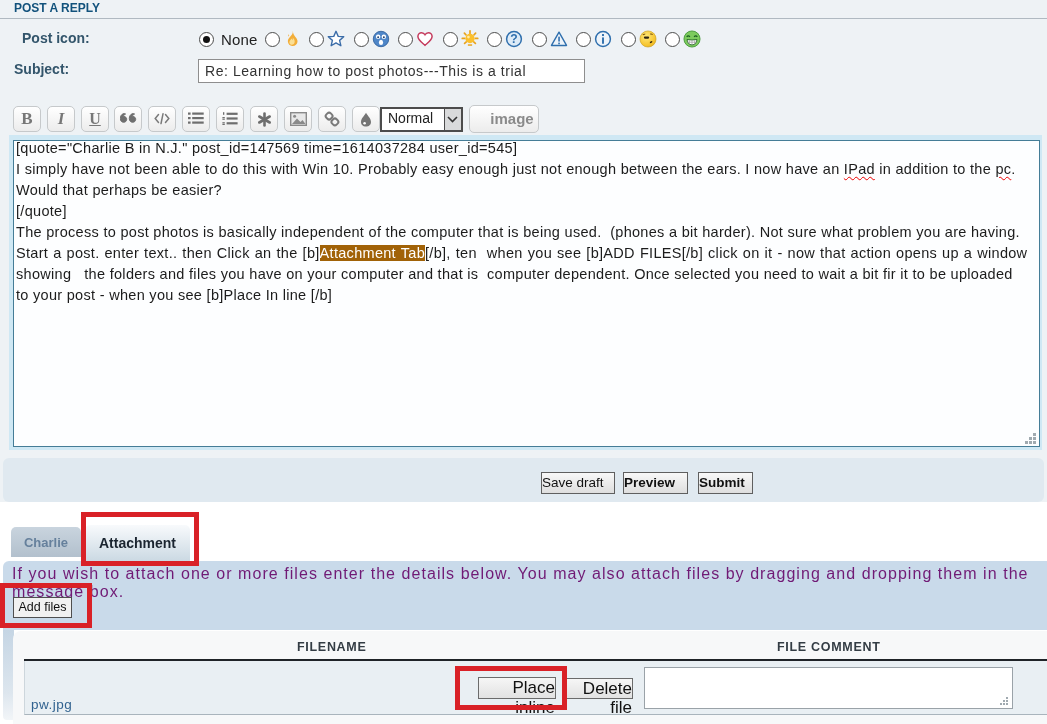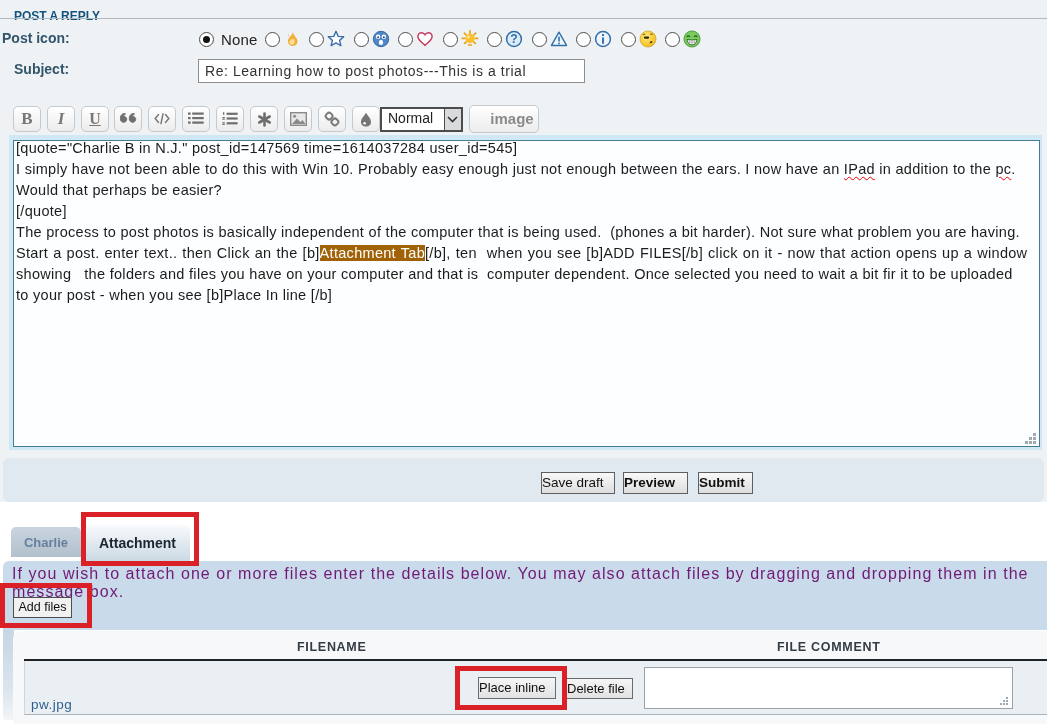--- a/index.html
+++ b/index.html
@@ -1,21 +1,21 @@
 <!DOCTYPE html>
 <html><head>
 <meta charset="utf-8">
 <style>
 html,body{margin:0;padding:0;}
 body{width:1047px;height:724px;position:relative;overflow:hidden;
   font-family:"Liberation Sans",sans-serif;background:#ffffff;}
 .abs{position:absolute;}
 
 #toppanel{left:0;top:0;width:1047px;height:502px;background:#eef2f5;}
-#hdr{left:14px;top:1px;font-size:12px;font-weight:bold;color:#12527c;margin-top:8px;}
+#hdr{left:14px;top:1px;font-size:12px;font-weight:bold;color:#12527c;}
 #hdrline{left:0px;top:18px;width:1047px;height:1px;background:#b0b9c1;}
 .lbl{font-size:14px;font-weight:bold;color:#33556b;}
 
 #iconrow{left:199px;top:30px;height:18px;display:flex;align-items:center;text-align:right;}
 .radio{width:13px;height:13px;border:1px solid #4d4d4d;border-radius:50%;background:#fff;display:inline-block;box-sizing:content-box;}
 .radio.sel{position:relative;}
 .radio.sel:after{content:"";position:absolute;left:3px;top:3px;width:7px;height:7px;border-radius:50%;background:#111;}
 .icn{width:18px;height:18px;display:inline-block;}
 
 #subjinp{left:198px;top:59px;width:379px;height:22px;background:#fff;border:1px solid #8e8e8e;
@@ -54,29 +54,29 @@
 #atttext{left:12px;top:565px;font-size:16px;color:#701a75;letter-spacing:1.05px;}
 #addfiles{left:13px;top:597px;width:59px;height:21px;background:#f1f1f1;border:1px solid #4f4f4f;
  font-size:12.5px;color:#111;text-align:center;line-height:19px;box-sizing:border-box;}
 
 #botwrap{left:13px;top:631px;width:1034px;height:93px;background:#f7f8f9;border-radius:8px 0 0 0;}
 #thead{left:24px;top:659px;width:1023px;height:2px;background:#1f2328;}
 .thtxt{position:absolute;top:640px;font-size:12.5px;font-weight:bold;color:#333c44;letter-spacing:0.7px;}
 #trow{left:24px;top:661px;width:1023px;height:54px;background:#e9eff3;border-bottom:1px solid #a9b4bc;border-left:1px solid #cdd6dc;box-sizing:border-box;}
 #pwjpg{left:31px;top:677px;font-size:13.5px;color:#31628f;letter-spacing:0.5px;margin-top:20px;}
 .rbtn{position:absolute;background:linear-gradient(#f6f6f6,#e2e2e2);border:1px solid #6b6b6b;
- font-size:13px;color:#111;text-align:left;box-sizing:border-box;}
+ font-size:17px;color:#111;text-align:right;box-sizing:border-box;}
 #cmt{left:644px;top:667px;width:369px;height:42px;background:#fff;border:1px solid #9aa2a8;box-sizing:border-box;}
 </style>
 </head>
 <body>
 <div class="abs" id="toppanel"></div>
 <div class="abs" id="hdr">POST A REPLY</div>
 <div class="abs" id="hdrline"></div>
-<div class="abs lbl" style="left:2px;top:30px;">Post icon:</div>
+<div class="abs lbl" style="left:22px;top:30px;">Post icon:</div>
 <div class="abs" id="iconrow">
 <span class="radio sel"></span>
     <span style="width:7px"></span>
     <span style="font-size:15px;color:#222;letter-spacing:0.2px;">None</span>
     <span style="width:7px"></span>
 <span class="radio"></span>
     <span style="width:3px"></span>
     <svg class="icn" viewBox="0 0 18 18">
       <path d="M9.8 0.8 C10.2 3.6 8.6 5.1 7.1 6.7 C5.7 8.2 4.7 9.7 4.9 11.7 C5.1 14 6.9 15.8 9.2 16 C11.9 16.3 14.2 14.4 14.5 11.8 C14.7 9.7 13.6 8.2 12.4 6.9 C11.2 5.6 10.1 4.1 9.8 0.8 Z M5.9 4.2 C6.3 5.1 6.2 5.9 5.8 6.6 C5.2 6 4.9 5 5.9 4.2 Z" fill="#f2ad38"></path>
       <path d="M9.7 7.6 C10.7 8.9 11.8 9.9 11.7 11.7 C11.6 13.5 10.4 14.8 8.9 14.8 C7.4 14.8 6.4 13.6 6.4 12.2 C6.4 10.6 7.7 9.7 8.5 8.4 C8.9 9.1 9.5 9.4 9.6 10.3 C10 9.5 9.8 8.5 9.7 7.6 Z" fill="#fbdf94"></path>

